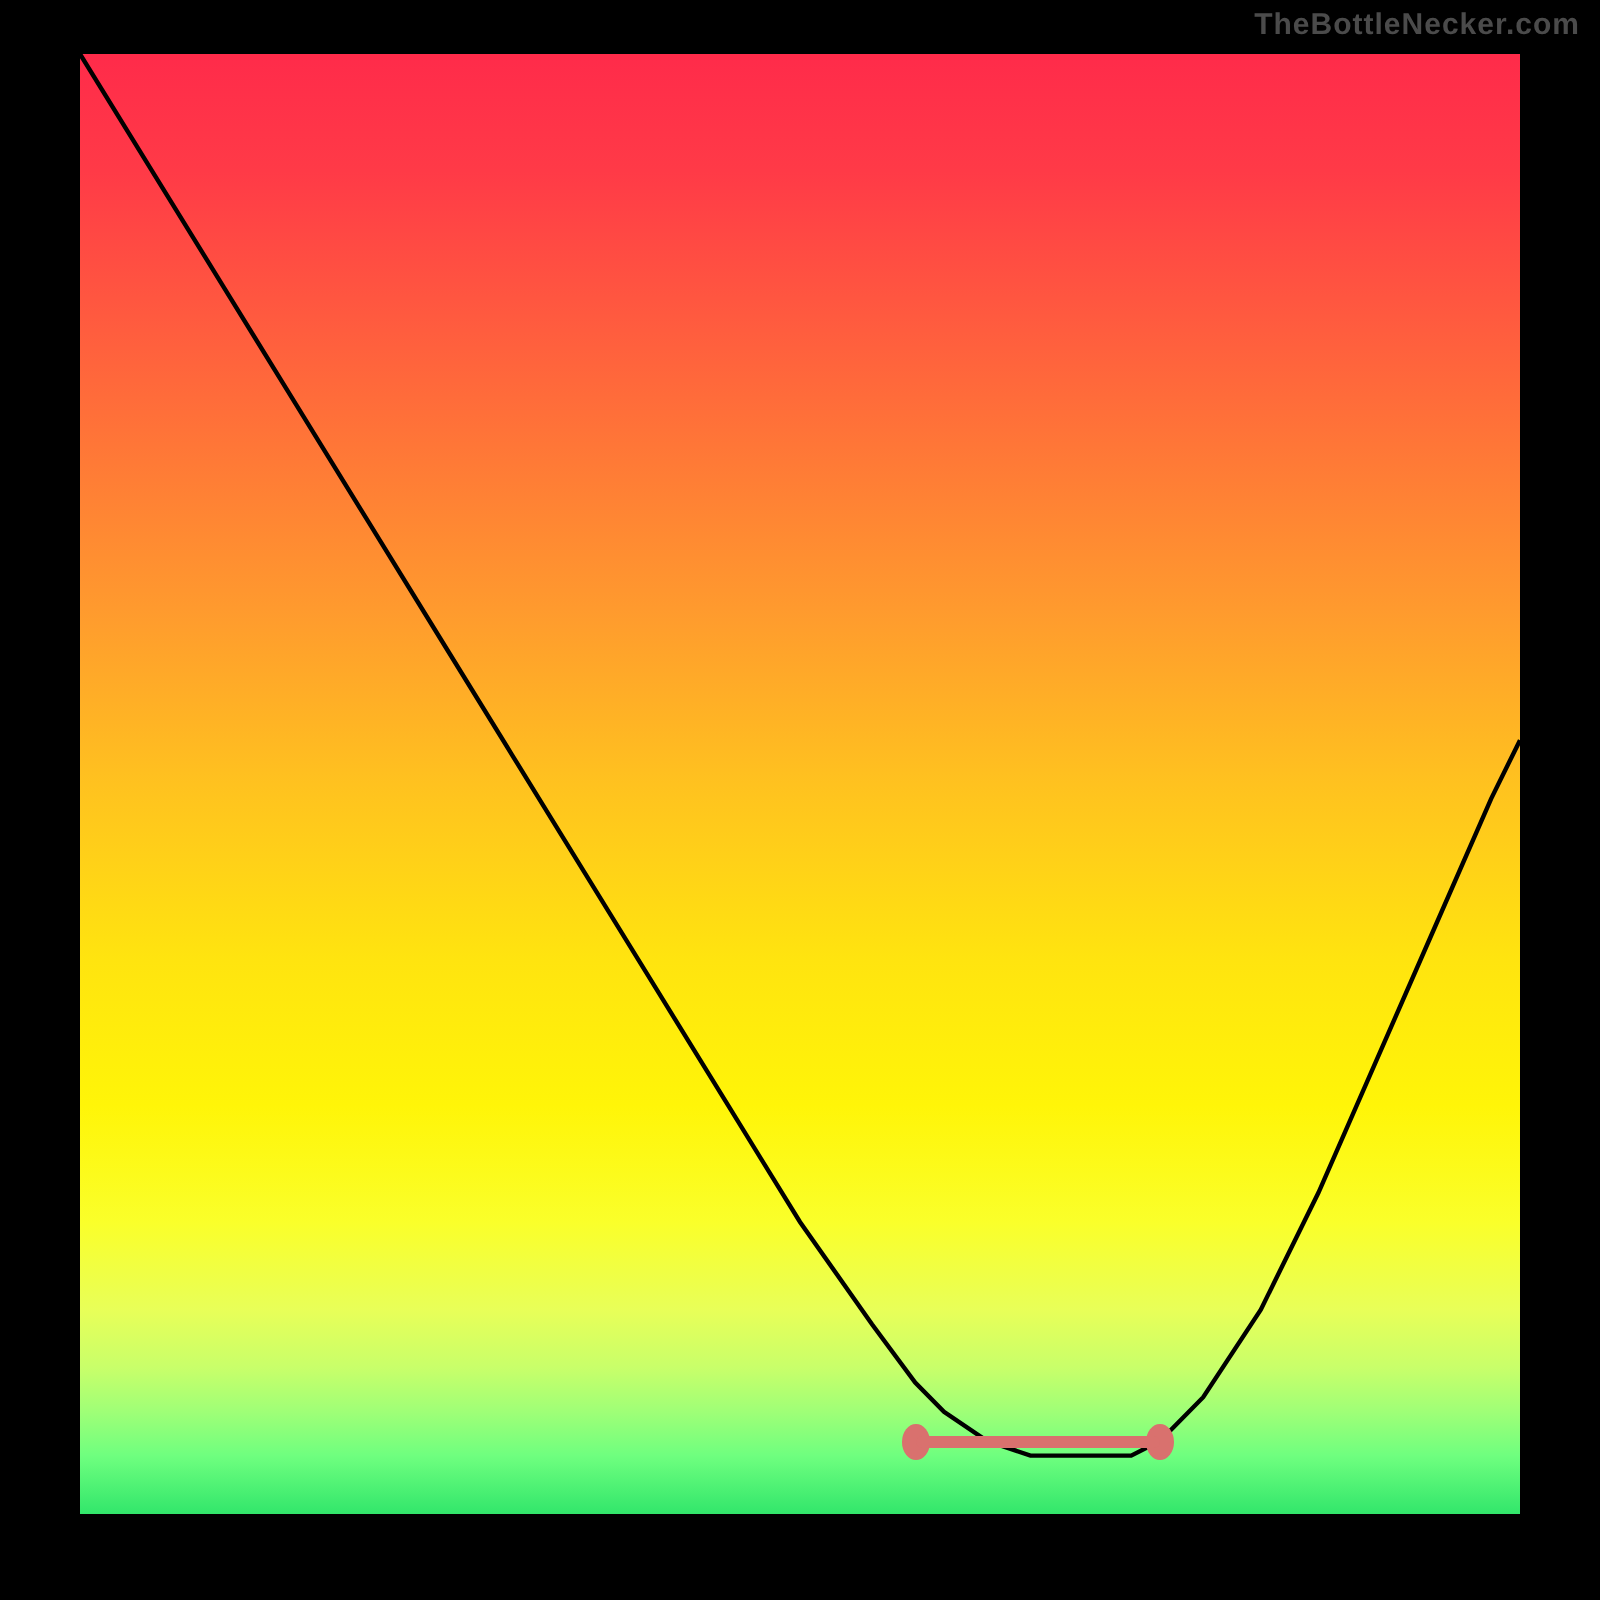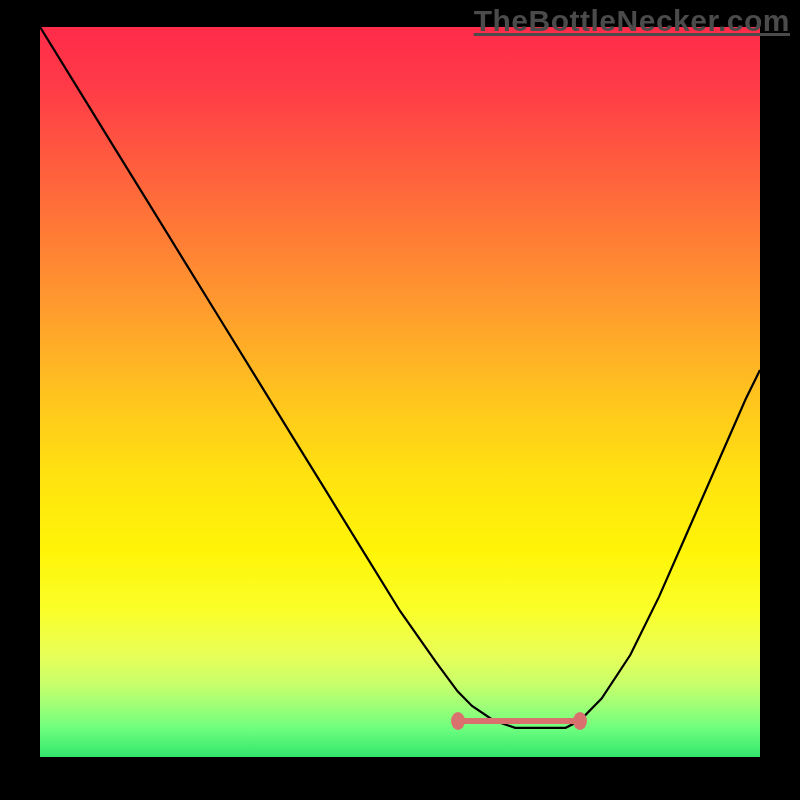--- a/index.html
+++ b/index.html
@@ -15,25 +15,24 @@
     position: relative;
     width: 800px;
     height: 800px;
     background: #000;
   }
   .watermark {
     position: absolute;
     top: 4px;
     right: 10px;
     color: #4b4b4b;
-    font-size: 30px;
+    font-size: 15px;
     font-weight: 600;
     letter-spacing: 0.5px;
     z-index: 10;
-    text-decoration: underline;
   }
   .plot-area {
     position: absolute;
     left: 40px;
     top: 27px;
     width: 720px;
     height: 730px;
     overflow: hidden;
   }
   .gradient-bg {

